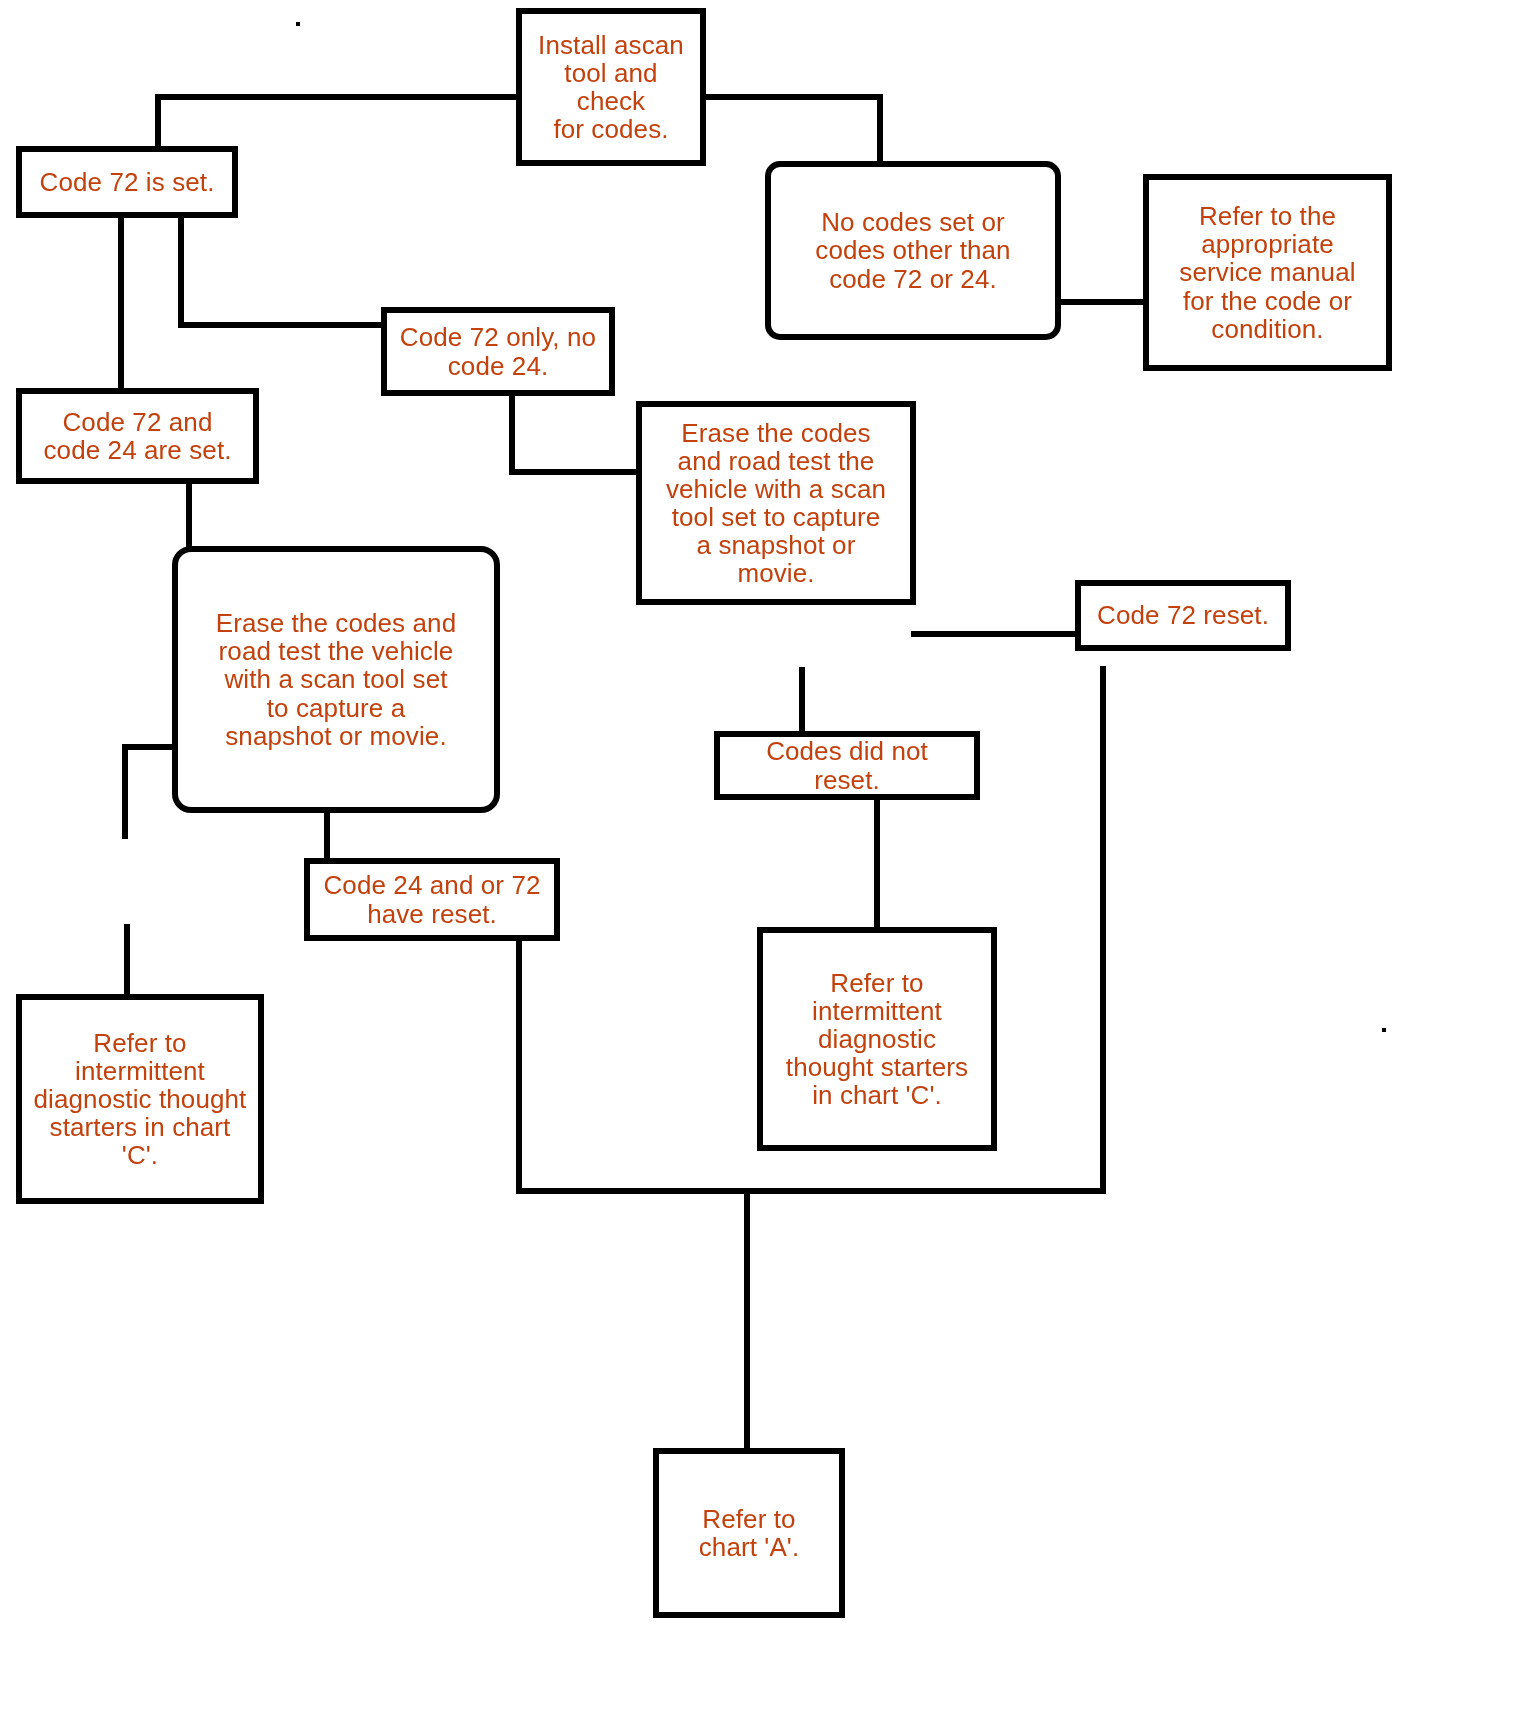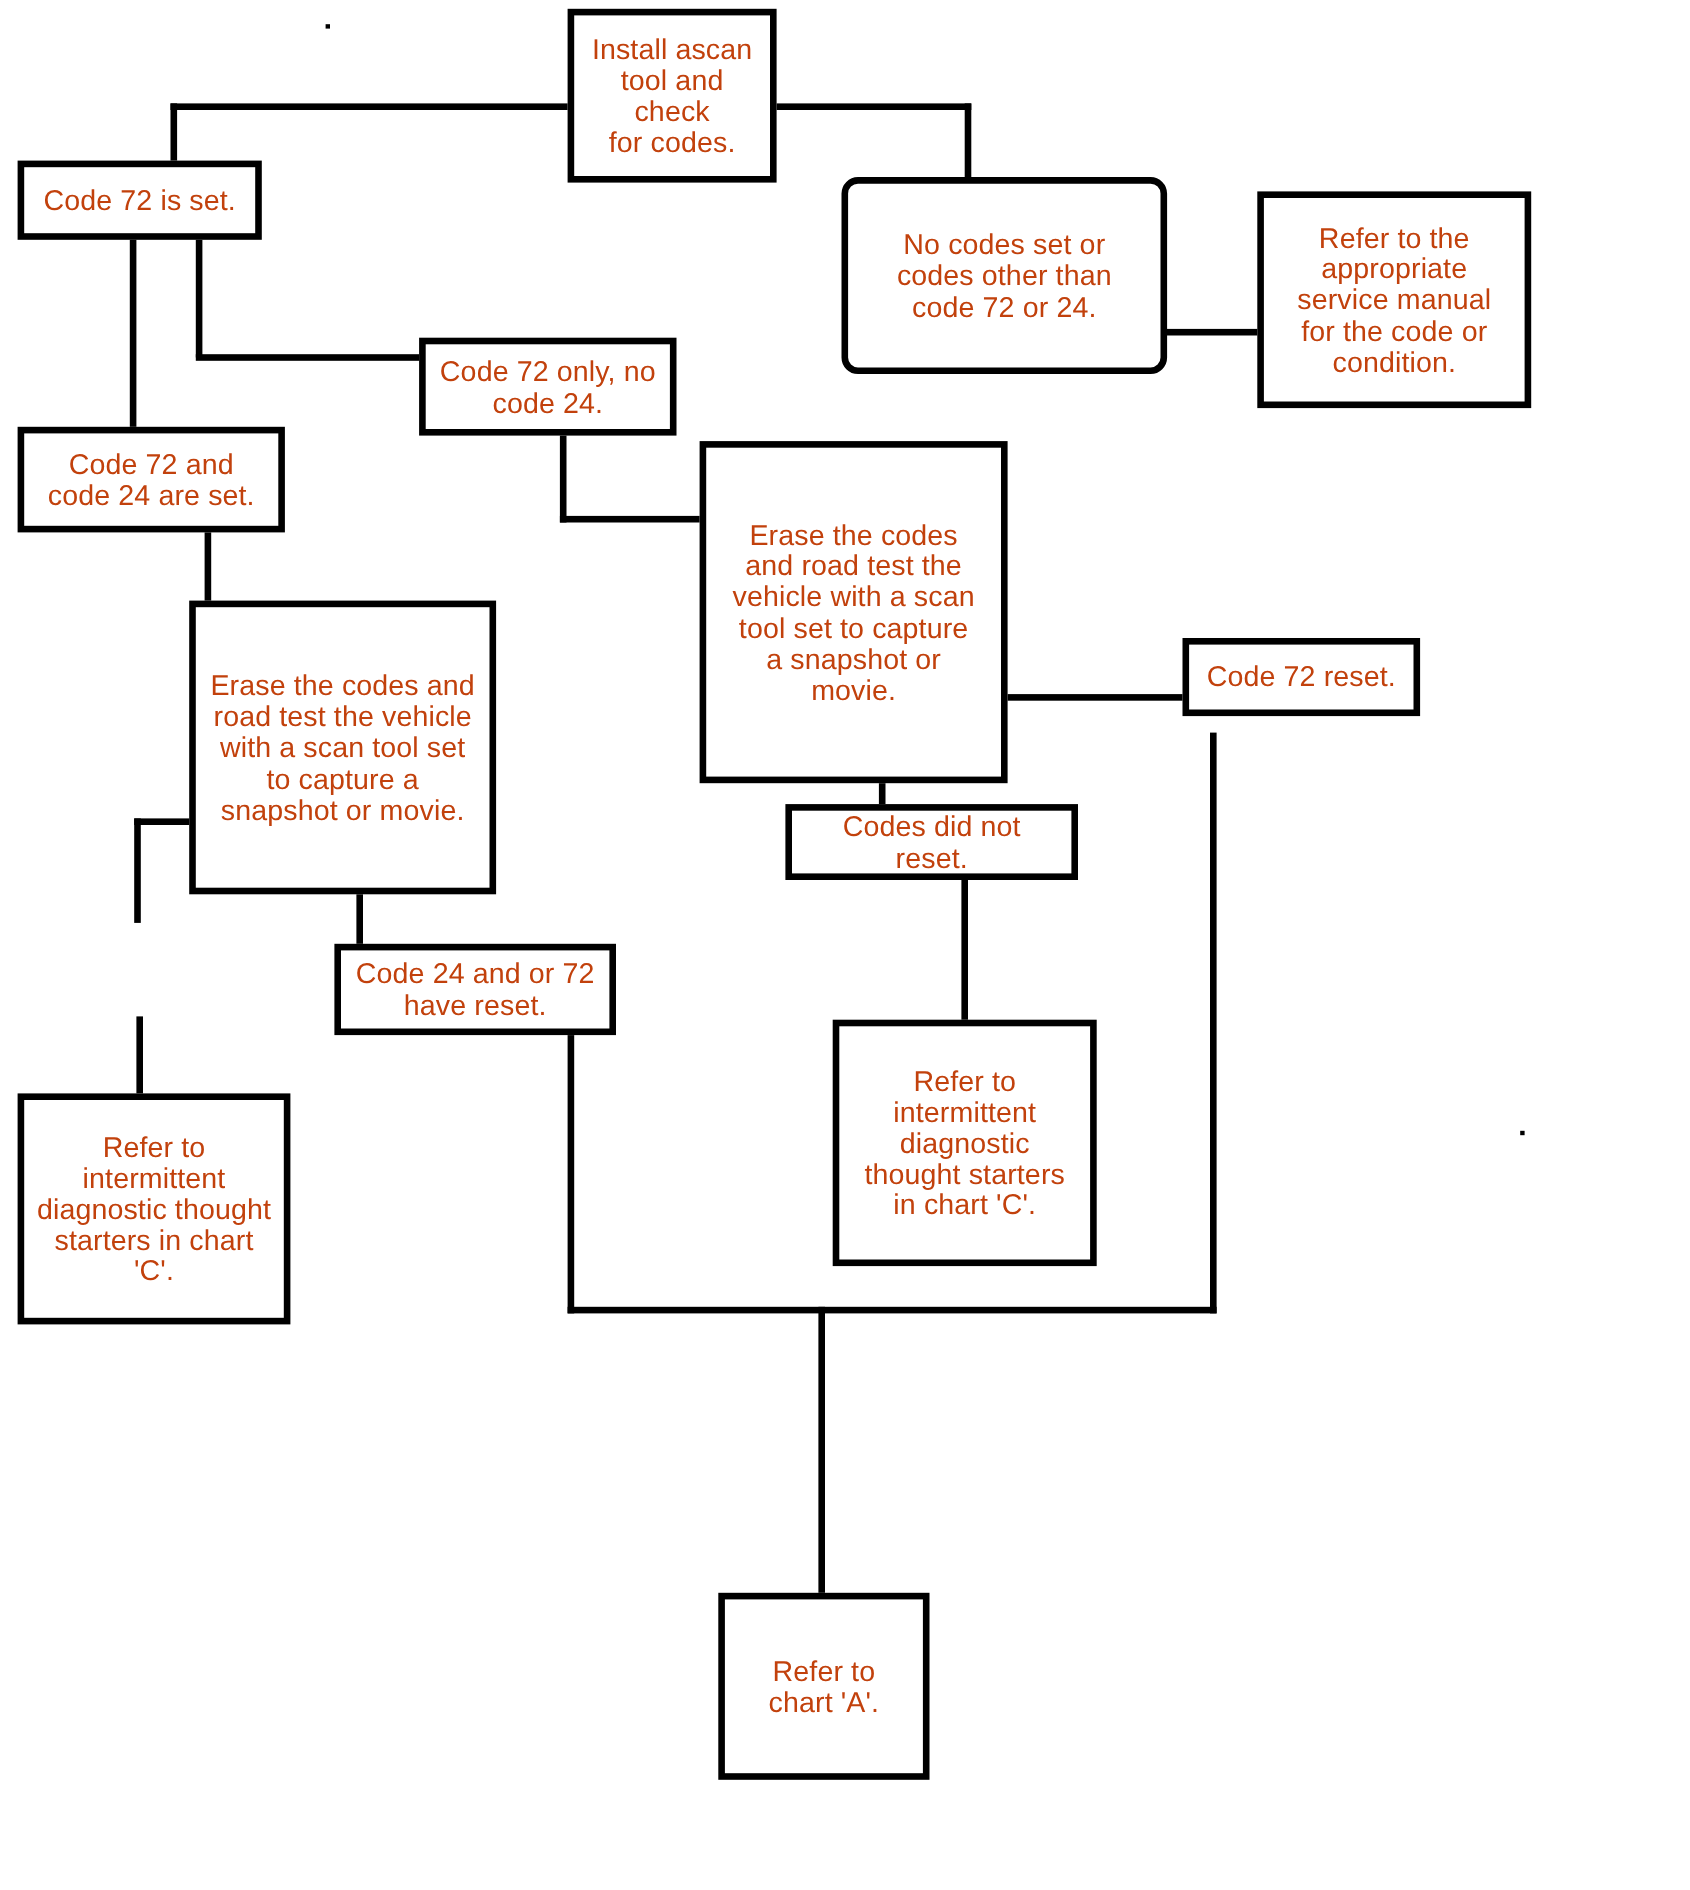--- a/index.html
+++ b/index.html
@@ -99,29 +99,29 @@
 condition.</span>
     </div>
     <div class="node" style="left: 381px; top: 307px; width: 234px; height: 89px; border-color: rgb(0, 0, 0); background: rgb(255, 255, 255);">
       <span class="node-label">Code 72 only, no
 code 24.</span>
     </div>
     <div class="node" style="left: 16px; top: 388px; width: 243px; height: 96px; border-color: rgb(0, 0, 0); background: rgb(255, 255, 255);">
       <span class="node-label">Code 72 and
 code 24 are set.</span>
     </div>
-    <div class="node" style="left: 636px; top: 401px; width: 280px; height: 311px; border-color: rgb(0, 0, 0); background: rgb(255, 255, 255);">
+    <div class="node" style="left: 636px; top: 401px; width: 280px; height: 204px; border-color: rgb(0, 0, 0); background: rgb(255, 255, 255);">
       <span class="node-label">Erase the codes
 and road test the
 vehicle with a scan
 tool set to capture
 a snapshot or
 movie.</span>
     </div>
-    <div class="node" style="left: 172px; top: 546px; width: 279px; height: 267px; border-color: rgb(0, 0, 0); background: rgb(255, 255, 255);">
+    <div class="node" style="left: 172px; top: 546px; width: 328px; height: 267px; border-color: rgb(0, 0, 0); background: rgb(255, 255, 255); border-radius: 19px;">
       <span class="node-label">Erase the codes and
 road test the vehicle
 with a scan tool set
 to capture a
 snapshot or movie.</span>
     </div>
     <div class="node" style="left: 1075px; top: 580px; width: 216px; height: 71px; border-color: rgb(0, 0, 0); background: rgb(255, 255, 255);">
       <span class="node-label">Code 72 reset.</span>
     </div>
     <div class="node" style="left: 714px; top: 731px; width: 266px; height: 69px; border-color: rgb(0, 0, 0); background: rgb(255, 255, 255);">

